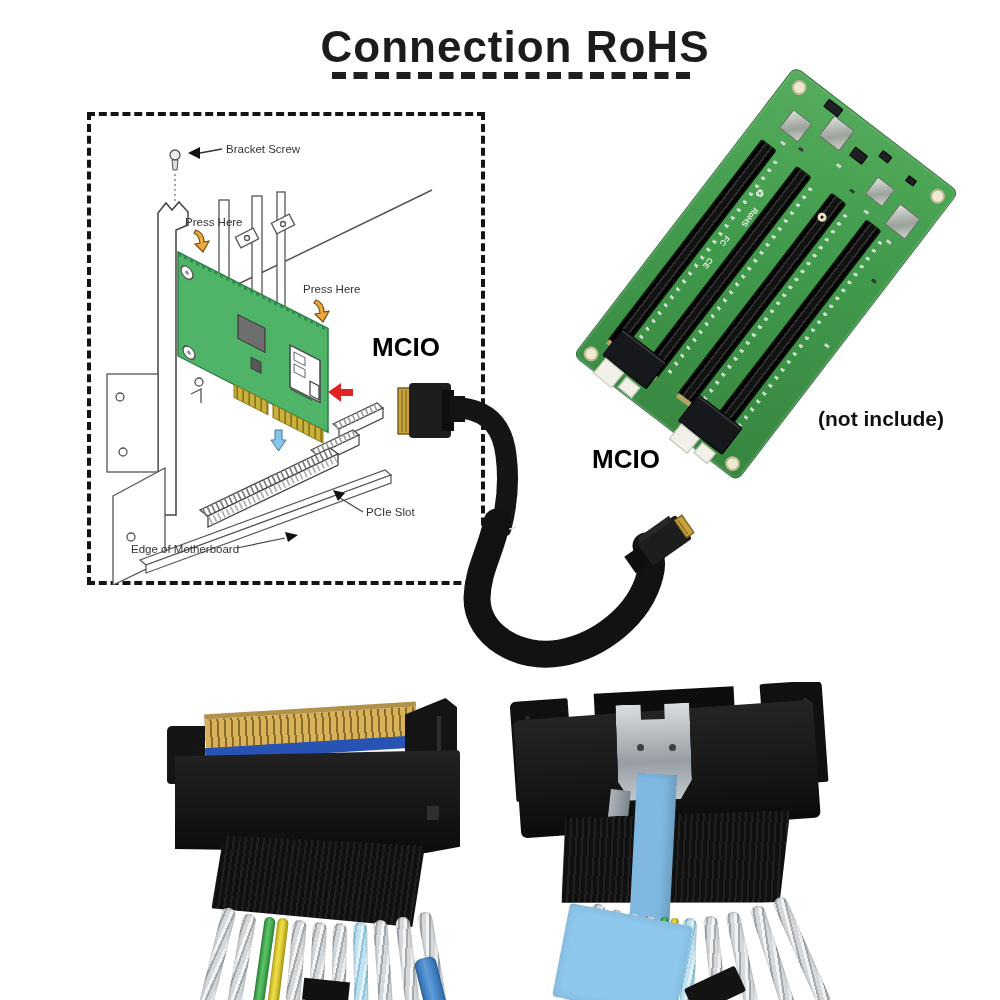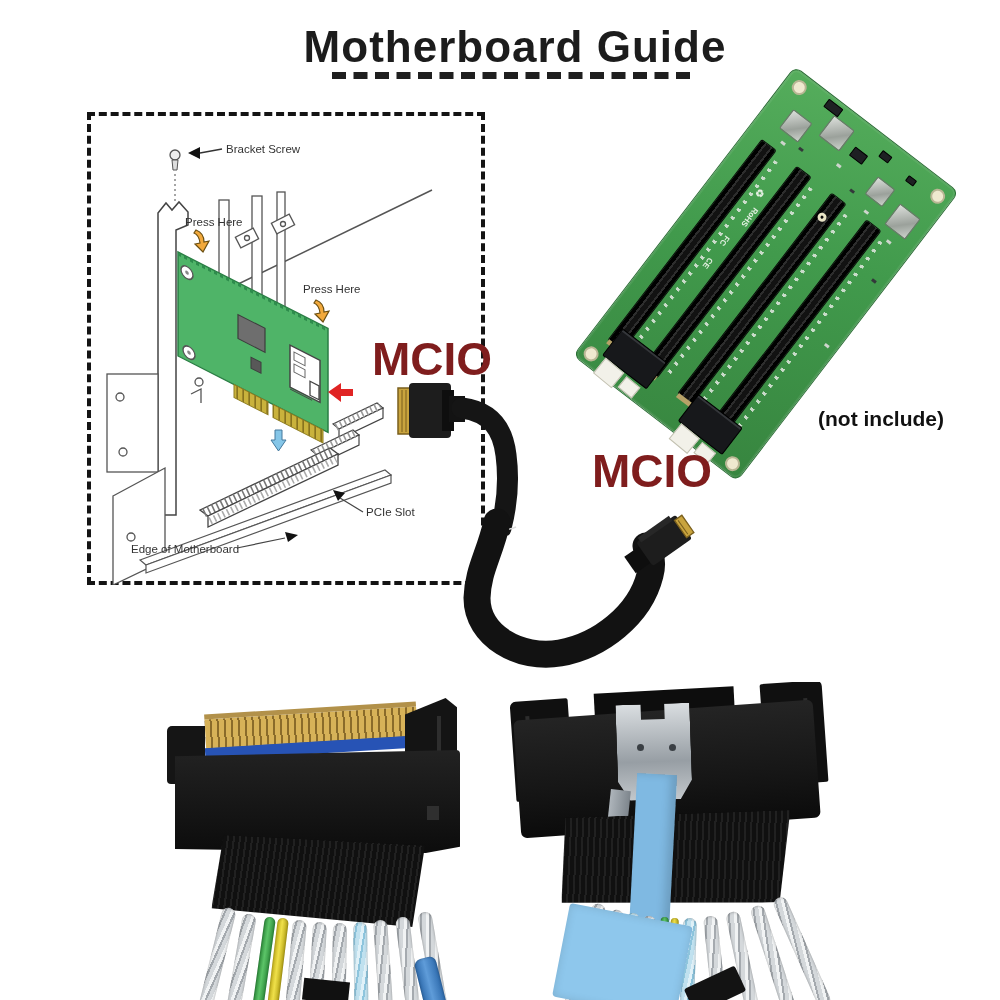--- a/index.html
+++ b/index.html
@@ -13,21 +13,21 @@
   #title-underline { left:332px; top:72px; width:358px; height:0;
                      border-top:7px dashed #1f1f1f; z-index:5; }
 
   
   #diagram-box { left:87px; top:112px; width:398px; height:473px;
                  border:4px dashed #141414; z-index:1; }
   #diagram-svg { left:87px; top:112px; z-index:1; }
   #diagram-svg text { font-family:"Liberation Sans",sans-serif; font-size:11.5px; fill:#333; }
 
   
-  .mcio-label { font-size:46px; font-weight:700; color:#7f1d1d; z-index:4; }
+  .mcio-label { font-size:26px; font-weight:700; color:#000000; z-index:4; }
   #mcio-label-1 { left:372px; top:332px; }
   #mcio-label-2 { left:592px; top:444px; }
   #not-include { left:818px; top:407px; font-size:21px; font-weight:700; color:#111; z-index:4; }
 
   
   #pcb-board { left:795px; top:66px; width:207px; height:365px;
                transform:rotate(37.5deg); transform-origin:top left;
                background:linear-gradient(155deg,#55ad5c 0%,#419a4c 45%,#37853f 100%);
                border:1px solid #2a6e34; border-radius:8px; z-index:1;
                box-shadow:inset 0 0 0 2px rgba(255,255,255,.07); }
@@ -70,21 +70,21 @@
           background-image:repeating-linear-gradient(95deg,rgba(255,255,255,.07) 0 2px,transparent 2px 6px); }
   .gold-strip { position:absolute; background:repeating-linear-gradient(90deg,#d7b258 0 5px,#8a6b2a 5px 7px);
                 border-top:5px solid #b2914a; border-bottom:2px solid #3a2e10; }
   .conn-black { position:absolute; background:#181818; }
 </style>
 </head>
 <body>
 
 <div id="stage">
 
-  <div class="abs" id="title">Motherboard Guide</div>
+  <div class="abs" id="title">Connection RoHS</div>
   <div class="abs" id="title-underline"></div>
 
   <div class="abs" id="diagram-box"></div>
 
   <svg class="abs" id="diagram-svg" width="398" height="473" viewBox="0 0 398 473">
     <defs>
       <pattern id="goldp" width="6" height="14" patternUnits="userSpaceOnUse">
         <rect width="6" height="14" fill="#c9b23c"></rect>
         <rect x="4.4" width="1.6" height="14" fill="#86721e"></rect>
       </pattern>

